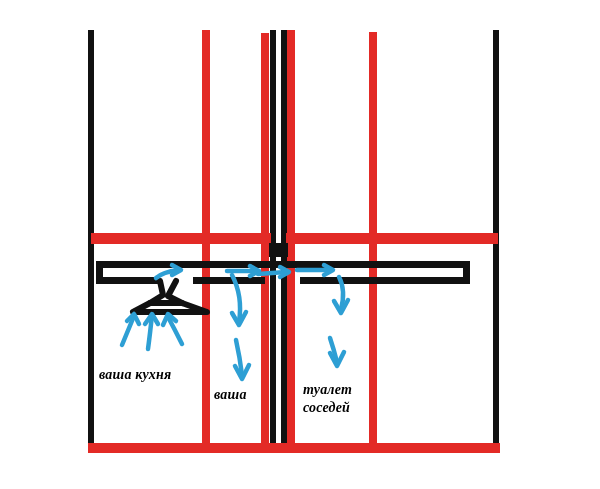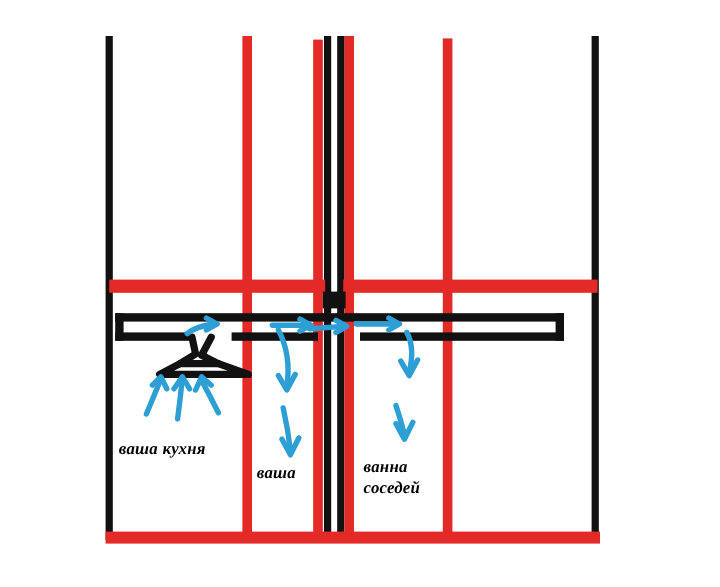--- a/index.html
+++ b/index.html
@@ -150,16 +150,16 @@
         <path d="M 330 338 Q 334 350 337 362"></path>
         <path d="M 330 353 L 337 366 L 344 352"></path>
       </g>
     </g>
   </svg>
 
   <div class="room-label" id="label-kitchen">ваша кухня</div>
 
   <div class="room-label" id="label-bath">ваша</div>
 
-  <div class="room-label" id="label-toilet">ванна
+  <div class="room-label" id="label-toilet">туалет
 соседей</div>
 
 </div>
 
 </body></html>

